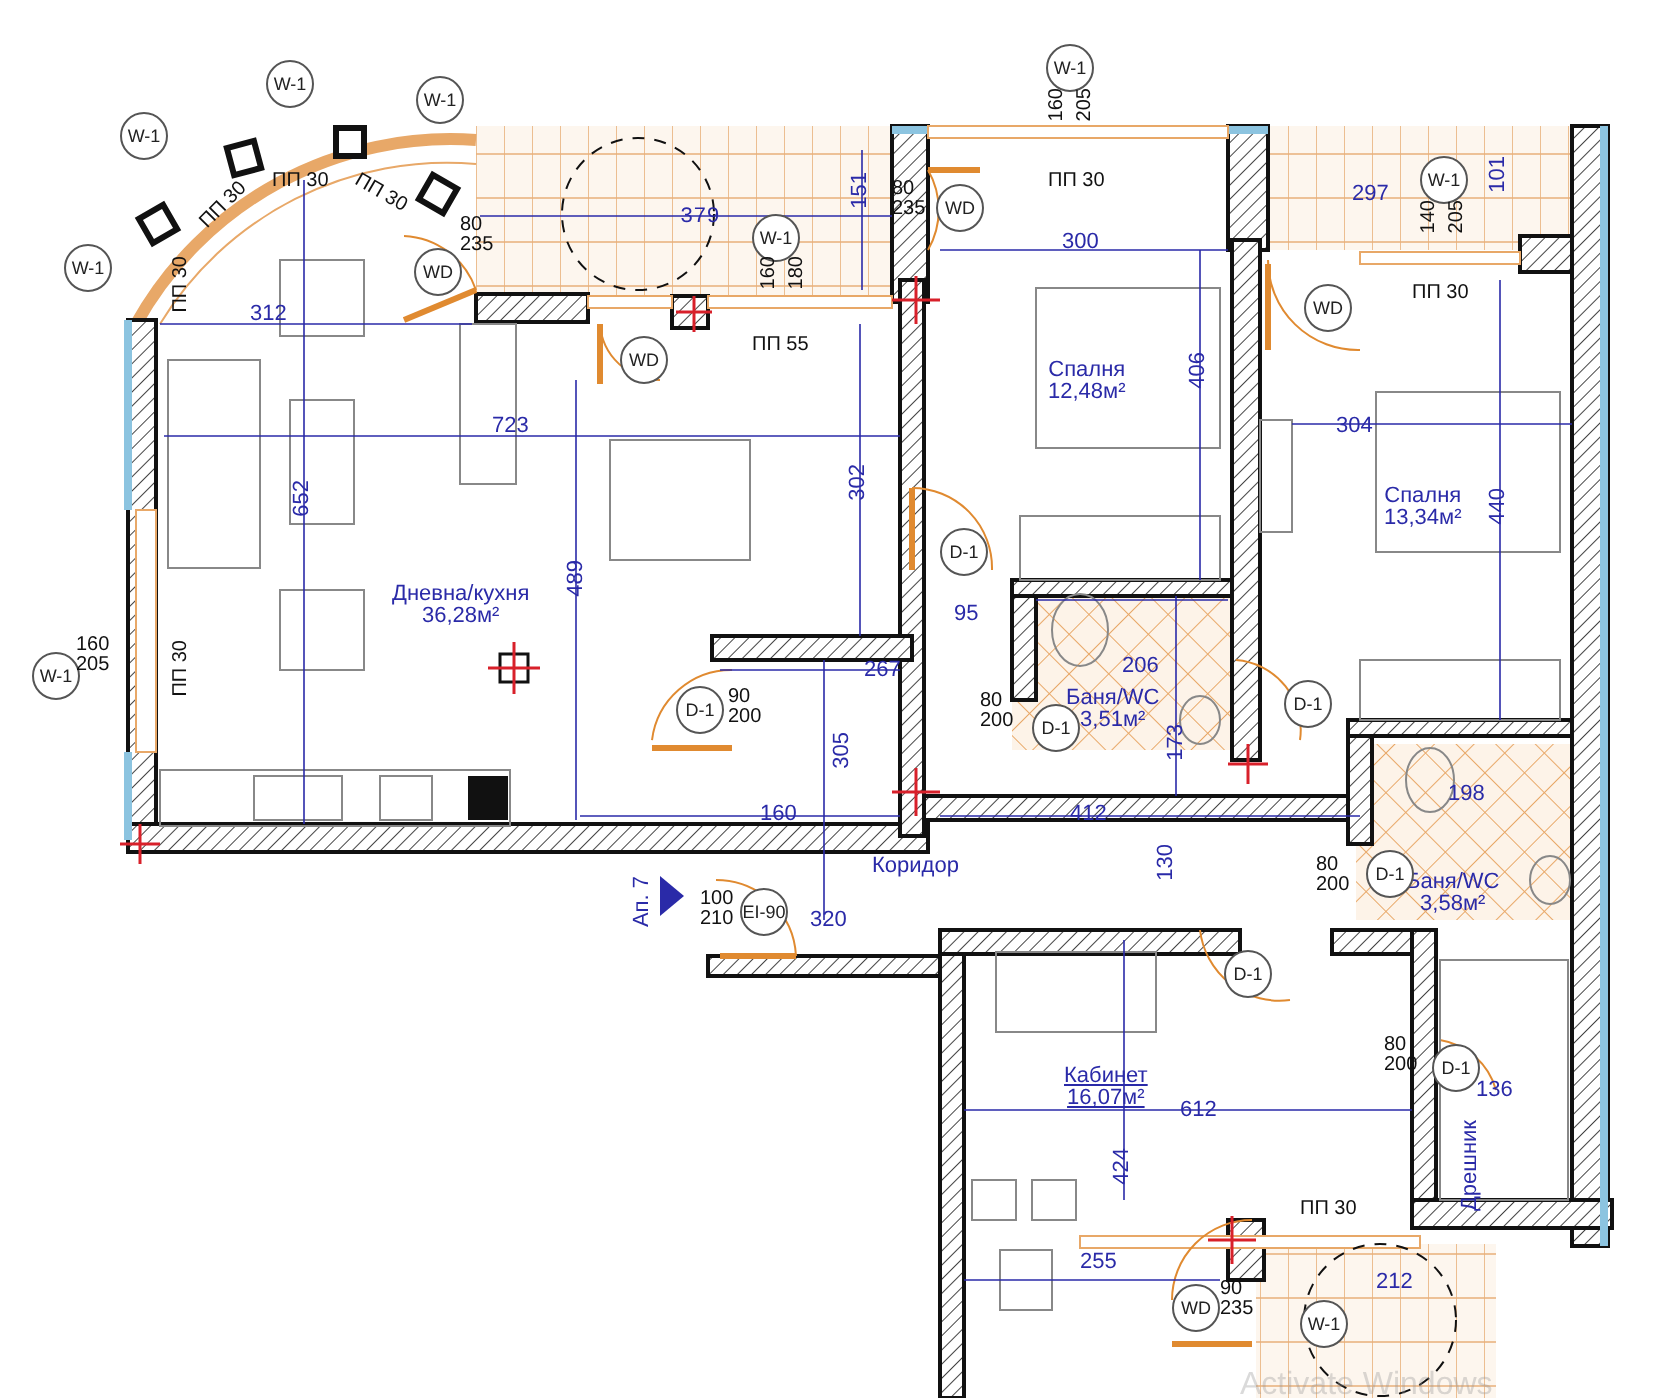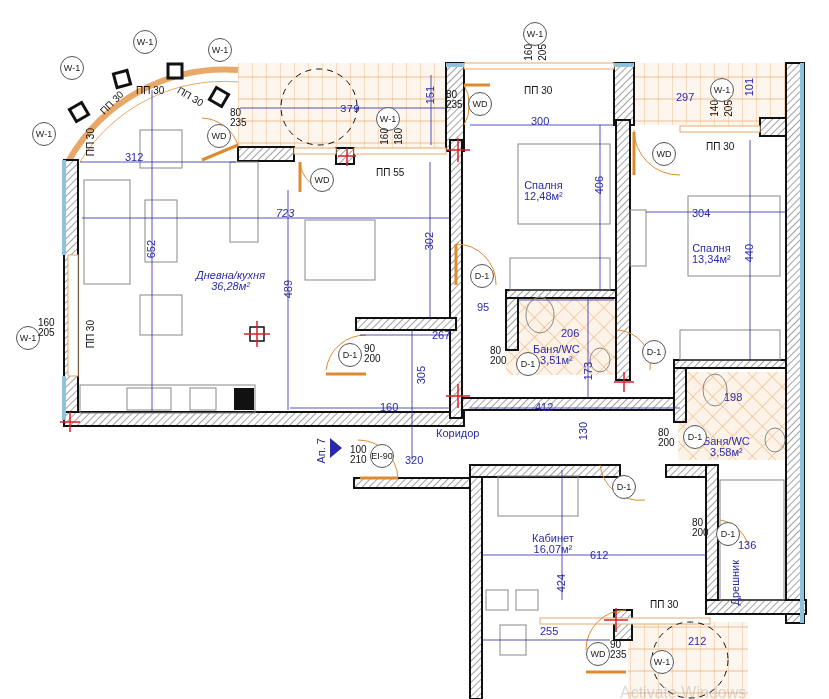--- a/index.html
+++ b/index.html
@@ -187,21 +187,21 @@
     <line x1="604" y1="620" x2="628" y2="620"></line>
       <line x1="616" y1="608" x2="616" y2="632"></line>
   </g>
 
   <circle cx="319" cy="107" r="38" fill="none" stroke="#111" stroke-dasharray="6 5"></circle>
   <circle cx="690" cy="660" r="38" fill="none" stroke="#111" stroke-dasharray="6 5"></circle>
 
   <polygon points="330,438 342,448 330,458" fill="#2a2aa8"></polygon>
 </svg>
 
-<div class="lbl room" style="left:196px;top:270px;font-style:italic;">
+<div class="lbl room" style="left:196px;top:292px;">
   <div>Дневна/кухня</div>
   <div>36,28м²</div>
 </div>
 <div class="lbl room" style="left:524px;top:180px;">
   <div>Спалня</div>
   <div>12,48м²</div>
 </div>
 <div class="lbl room" style="left:692px;top:243px;">
   <div>Спалня</div>
   <div>13,34м²</div>
@@ -210,34 +210,34 @@
   <div>Баня/WC</div>
   <div>3,51м²</div>
 </div>
 <div class="lbl room" style="left:703px;top:436px;">
   <div>Баня/WC</div>
   <div>3,58м²</div>
 </div>
 <div class="lbl room" style="left:436px;top:428px;">
   <div>Коридор</div>
 </div>
-<div class="lbl room" style="left:532px;top:533px;">
+<div class="lbl room" style="left:532px;top:533px;text-decoration:underline;">
   <div>Кабинет</div>
   <div>16,07м²</div>
 </div>
 <div class="lbl room vert" style="left:730px;top:560px;">Дрешник</div>
 
-<div class="lbl dimb" style="left:276px;top:208px;font-style:italic;">723</div>
+<div class="lbl dimb" style="left:246px;top:208px;">723</div>
 <div class="lbl dimb vert" style="left:146px;top:240px;">652</div>
 <div class="lbl dimb vert" style="left:283px;top:280px;">489</div>
 <div class="lbl dimb" style="left:125px;top:152px;">312</div>
 <div class="lbl dimb vert" style="left:424px;top:232px;">302</div>
 <div class="lbl dimb" style="left:531px;top:116px;text-align:right;">300</div>
 <div class="lbl dimb vert" style="left:594px;top:176px;">406</div>
-<div class="lbl dimb" style="left:692px;top:208px;">304</div>
+<div class="lbl dimb" style="left:668px;top:208px;">304</div>
 <div class="lbl dimb vert" style="left:744px;top:244px;">440</div>
 <div class="lbl dimb" style="left:561px;top:328px;">206</div>
 <div class="lbl dimb vert" style="left:583px;top:362px;">173</div>
 <div class="lbl dimb" style="left:724px;top:392px;">198</div>
 <div class="lbl dimb" style="left:432px;top:330px;">267</div>
 <div class="lbl dimb vert" style="left:416px;top:366px;">305</div>
 <div class="lbl dimb" style="left:380px;top:402px;">160</div>
 <div class="lbl dimb" style="left:518px;top:402px;margin-left:17px;">412</div>
 <div class="lbl dimb" style="left:405px;top:455px;">320</div>
 <div class="lbl dimb vert" style="left:578px;top:422px;">130</div>

